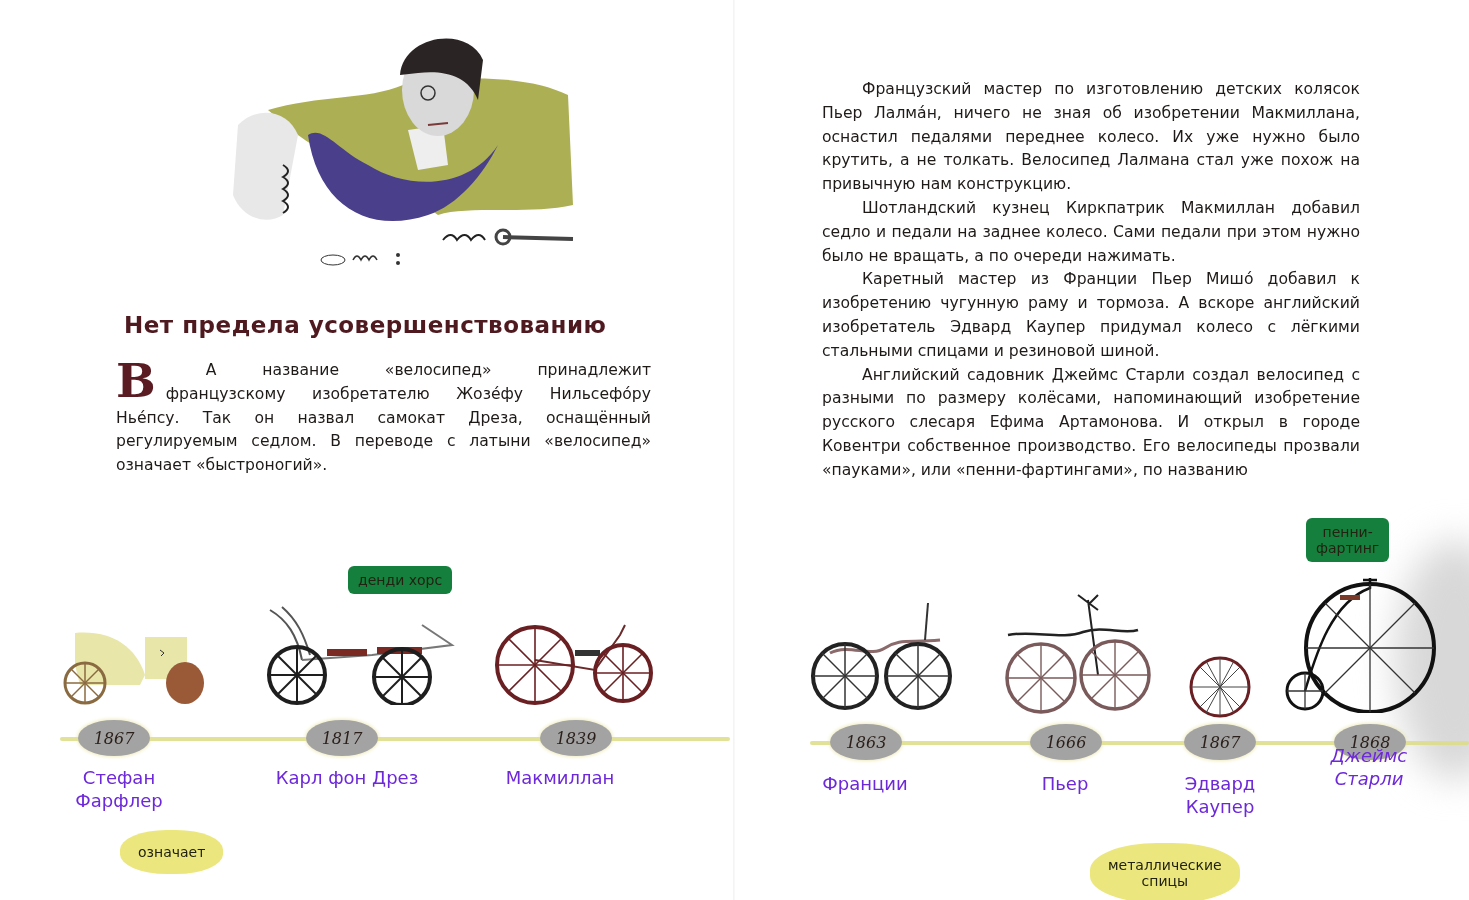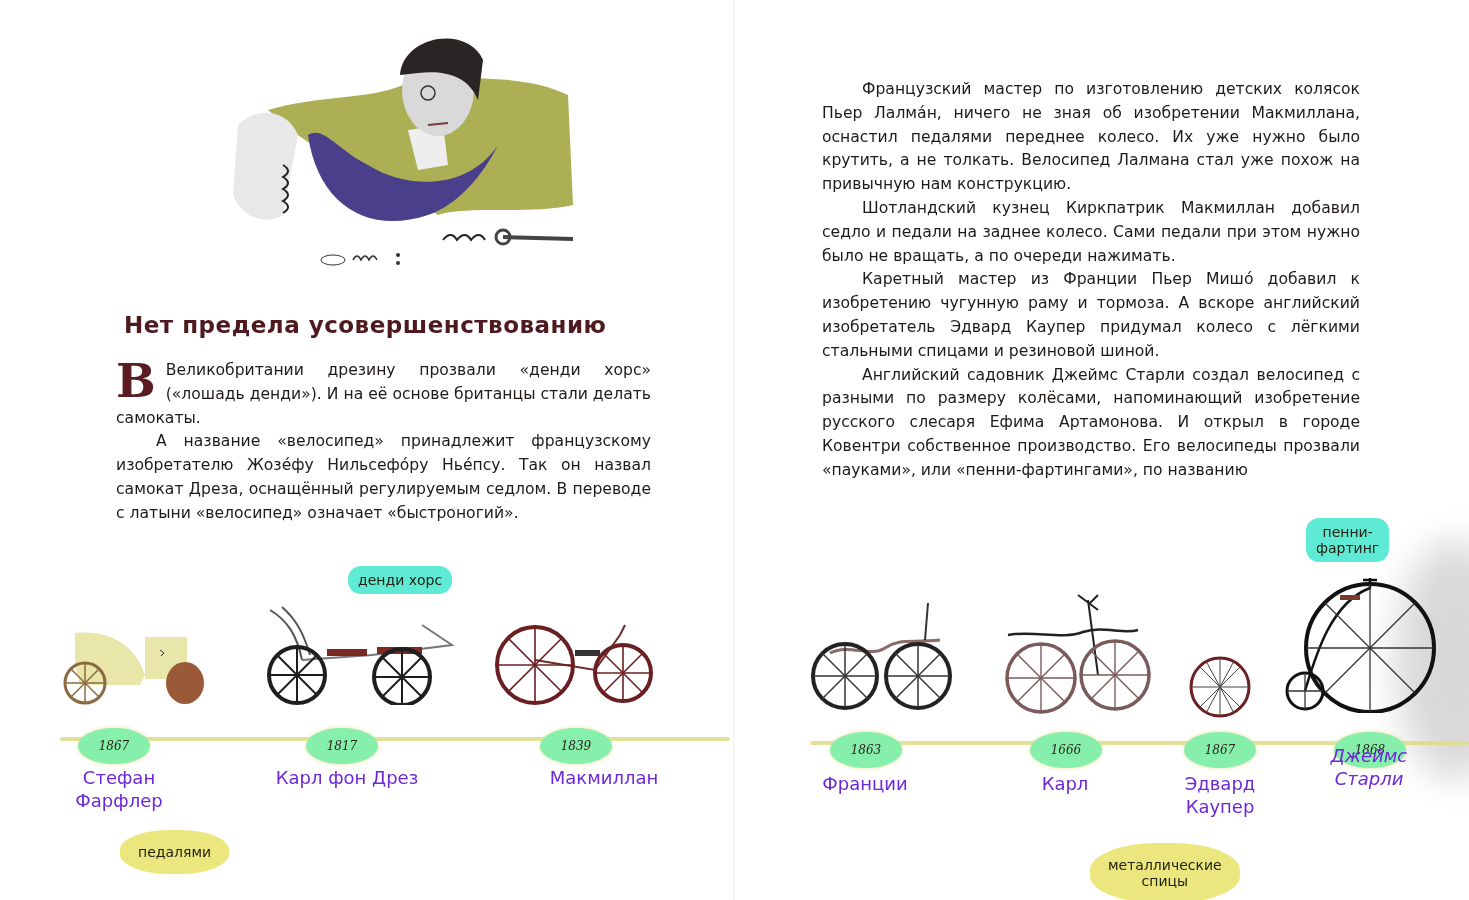--- a/index.html
+++ b/index.html
@@ -15,24 +15,24 @@
   .title{position:absolute;left:116px;top:304px;font-family:"DejaVu Sans",sans-serif;font-weight:bold;font-size:23px;color:#4e1a1f;letter-spacing:0.5px;margin:8px;}
   .body-text{position:absolute;font-size:15.6px;line-height:23.8px;text-align:justify;margin:0;}
   .left-text{left:116px;top:359px;width:535px;}
   .right-text{left:822px;top:78px;width:538px;}
   .body-text p{margin:0;text-indent:40px;}
   .body-text p.first{text-indent:0;}
   .dropcap{float:left;font-size:47px;line-height:40px;color:#5a1b22;font-weight:bold;margin:2px 10px 0 0;font-family:"DejaVu Serif",serif;}
 
   
   .tl-line{position:absolute;height:4px;background:#dcdc86;opacity:.85;border-radius:2px;}
-  .year{position:absolute;width:72px;height:36px;border-radius:50%;background:#86efac;display:flex;align-items:center;justify-content:center;font-family:"DejaVu Serif",serif;font-style:italic;font-size:12px;color:#2a1f1a;box-shadow:0 0 4px #e6e09a;margin-top:8px;}
+  .year{position:absolute;width:72px;height:36px;border-radius:50%;background:#a3a3a3;display:flex;align-items:center;justify-content:center;font-family:"DejaVu Serif",serif;font-style:italic;font-size:16px;color:#2a1f1a;box-shadow:0 0 4px #e6e09a;}
   .name{position:absolute;font-family:"DejaVu Sans",sans-serif;font-size:18px;line-height:23px;color:#6d28d9;text-align:center;white-space:pre-line;}
   .tag{position:absolute;font-family:"DejaVu Sans",sans-serif;font-size:14px;line-height:16px;color:#221;text-align:center;white-space:pre-line;padding:6px 10px;}
-  .tag.hl{background:#5eead4;border-radius:13px;}
+  .tag.hl{background:#15803d;border-radius:6px;}
   .tag.blob{background:#ebe77e;border-radius:45%;padding:14px 18px;}
   .bike{position:absolute;}
   .smudge{position:absolute;border-radius:50%;filter:blur(18px);}
 </style>
 </head>
 <body>
 
 <div class="page page-left">
 
   <svg class="portrait" viewBox="0 0 350 260">
@@ -59,28 +59,27 @@
     <ellipse cx="105" cy="245" rx="12" ry="5" fill="none" stroke="#333"></ellipse>
     <path d="M125 245 q4 -8 8 0 q4 -8 8 0 q4 -8 8 0" fill="none" stroke="#333" stroke-width="1.5"></path>
     <circle cx="170" cy="240" r="2" fill="#333"></circle>
       <circle cx="170" cy="248" r="2" fill="#333"></circle>
   </svg>
 
   <h1 class="title">Нет предела усовершенствованию</h1>
 
   <div class="body-text left-text">
     <span class="dropcap">В</span>
-    <p class="first">Великобритании дрезину прозвали «денди хорс» («лошадь денди»). И на её основе британцы стали делать самокаты.</p>
     <p>А название «велосипед» принадлежит французскому изобретателю Жозéфу Нильсефóру Ньéпсу. Так он назвал самокат Дреза, оснащённый регулируемым седлом. В переводе с латыни «велосипед» означает «быстроногий».</p>
   </div>
 
   <div class="tl-line" style="left:60px;top:737px;width:670px;"></div>
 
   <div class="tag hl" style="left:348px;top:566px;">денди хорс</div>
-  <div class="tag blob" style="left:120px;top:830px;">педалями</div>
+  <div class="tag blob" style="left:120px;top:830px;">означает</div>
 
   <svg class="bike" style="left:60px;top:625px;" width="150" height="80" viewBox="0 0 150 80">
     <path d="M15 40 L15 8 C50 5 75 20 85 50 L80 60 L20 60 Z" fill="#e8e6a8"></path>
     <rect x="85" y="12" width="42" height="42" fill="#e8e6a8"></rect>
     <path d="M100 25 l4 3 l-3 3" stroke="#333" fill="none"></path>
     <ellipse cx="125" cy="58" rx="19" ry="21" fill="#9a5a38"></ellipse>
     <circle cx="25" cy="58" r="20" fill="none" stroke="#8a6a40" stroke-width="3"></circle>
     <g stroke="#8a6a40" stroke-width="1.5">
         <line x1="5" y1="58" x2="45" y2="58"></line>
         <line x1="25" y1="38" x2="25" y2="78"></line>
@@ -125,21 +124,21 @@
       </g>
   </svg>
 
   <div class="year" style="left:78px;top:720px;">1867</div>
   <div class="year" style="left:306px;top:720px;">1817</div>
   <div class="year" style="left:540px;top:720px;">1839</div>
 
   <div class="name" style="left:64px;top:766px;width:110px;">Стефан
 Фарфлер</div>
   <div class="name" style="left:272px;top:766px;width:150px;">Карл фон Дрез</div>
-  <div class="name" style="left:544px;top:766px;width:120px;text-align:center;">Макмиллан</div>
+  <div class="name" style="left:500px;top:766px;width:120px;text-align:center;">Макмиллан</div>
 </div>
 
 <div class="gutter"></div>
 
 <div class="page page-right">
   <div class="smudge" style="left:660px;top:540px;width:120px;height:240px;background:#d8d8d8;"></div>
 </div>
 
 <div class="body-text right-text">
   <p>Французский мастер по изготовлению детских колясок Пьер Лалмáн, ничего не зная об изобретении Макмиллана, оснастил педалями переднее колесо. Их уже нужно было крутить, а не толкать. Велосипед Лалмана стал уже похож на привычную нам конструкцию.</p>
@@ -215,17 +214,17 @@
       <line x1="20" y1="95" x2="20" y2="131"></line>
     </g>
 </svg>
 
 <div class="year" style="left:830px;top:724px;">1863</div>
 <div class="year" style="left:1030px;top:724px;">1666</div>
 <div class="year" style="left:1184px;top:724px;">1867</div>
 <div class="year" style="left:1334px;top:724px;">1868</div>
 
 <div class="name" style="left:810px;top:772px;width:110px;">Франции</div>
-<div class="name" style="left:1015px;top:772px;width:100px;">Карл</div>
+<div class="name" style="left:1015px;top:772px;width:100px;">Пьер</div>
 <div class="name" style="left:1165px;top:772px;width:110px;">Эдвард
 Каупер</div>
 <div class="name" style="left:1314px;top:744px;width:110px;font-style:italic;">Джеймс
 Старли</div>
 
 </body></html>

